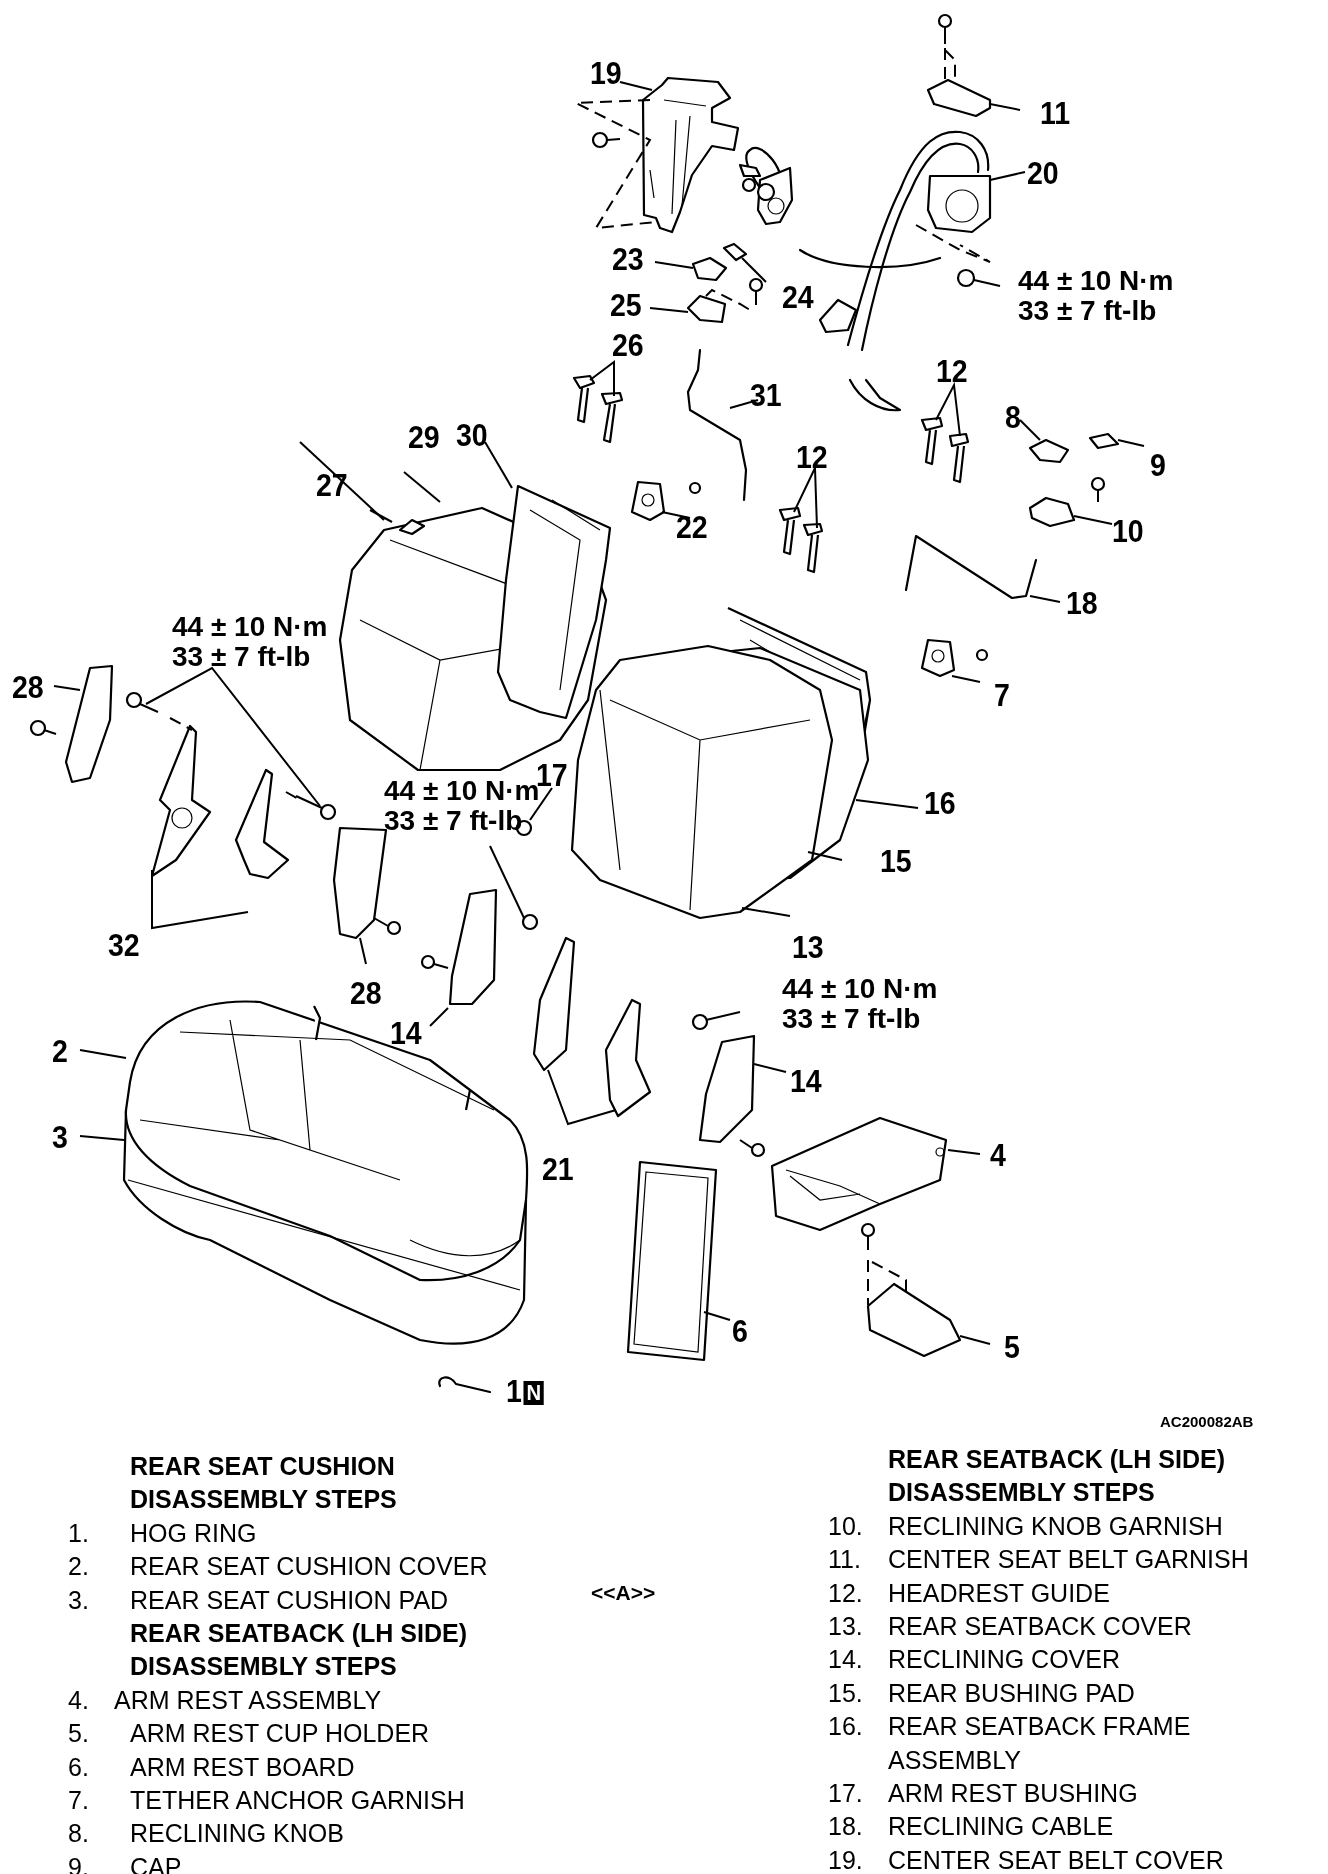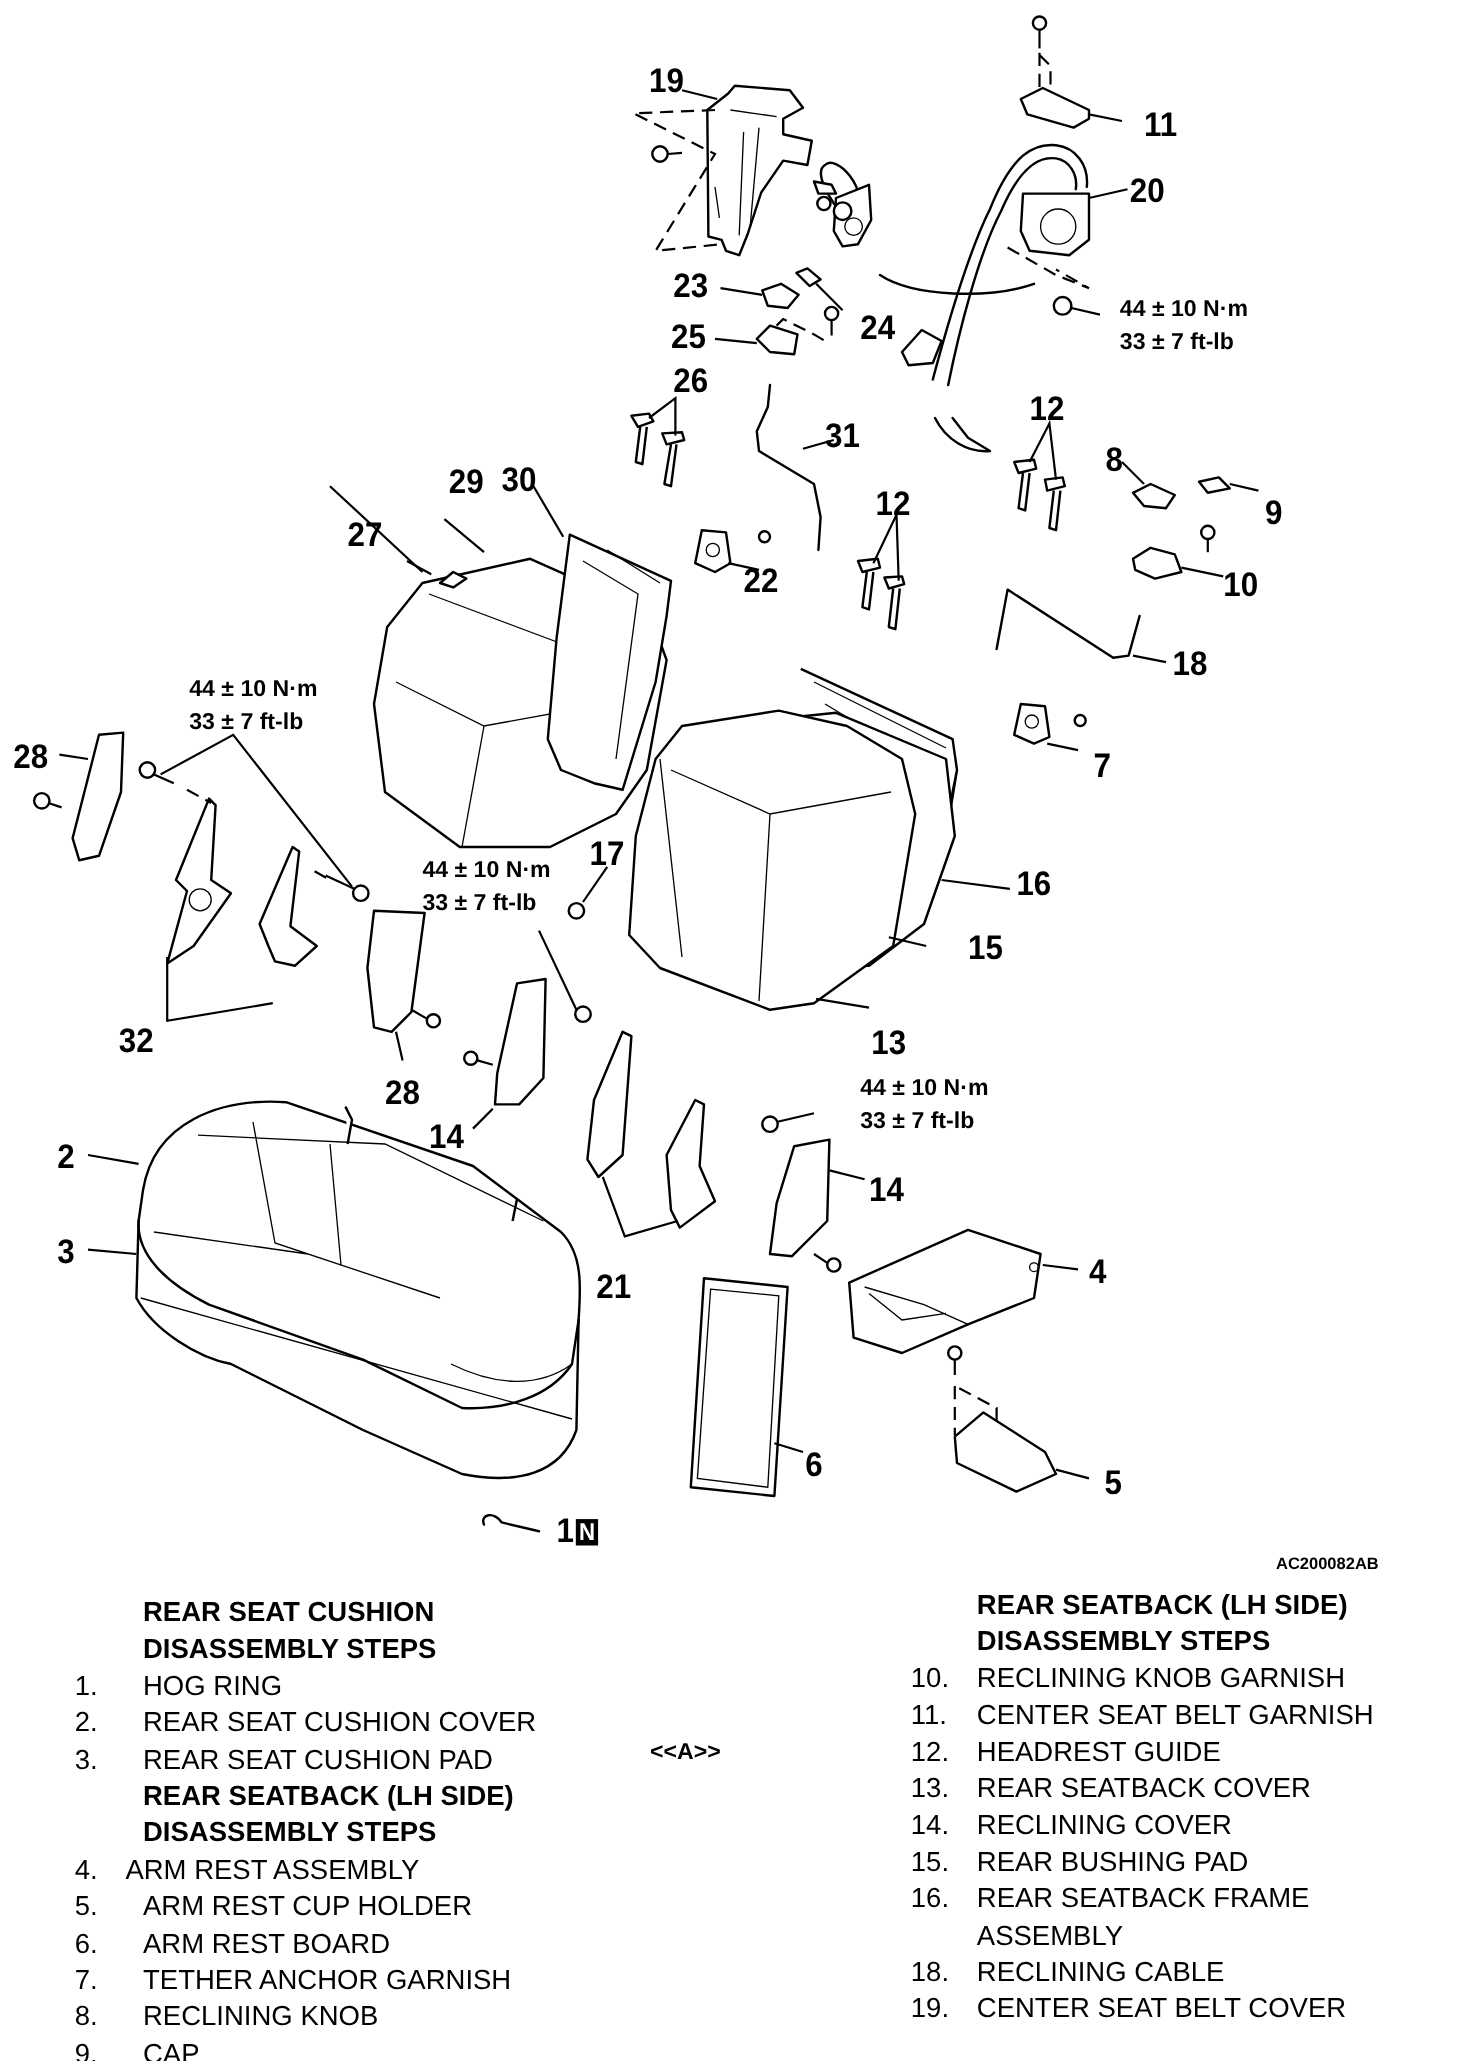--- a/index.html
+++ b/index.html
@@ -1,21 +1,21 @@
 <!DOCTYPE html>
 <html><head>
 <meta charset="utf-8">
 <style>
   html, body { margin:0; padding:0; background:#ffffff; }
   body { width:1328px; height:1874px; position:relative; overflow:hidden;
          font-family:"Liberation Sans", sans-serif; color:#000; }
   #diagram { position:absolute; left:0; top:0; width:1328px; height:1400px; }
   .callout { position:absolute; font-family:"Liberation Sans", sans-serif; font-weight:bold;
              font-size:31px; line-height:1; transform:scaleX(0.92); transform-origin:left top; }
-  .torque { position:absolute; font-weight:bold; font-size:21px; line-height:30px; white-space:nowrap; }
+  .torque { position:absolute; font-weight:bold; font-size:28px; line-height:30px; white-space:nowrap; }
   .nbox { display:inline-block; background:#000; color:#fff; font-size:22px; padding:0 3px;
           line-height:24px; vertical-align:2px; margin-left:2px; }
   .imgcode { position:absolute; left:1160px; top:1413px; font-weight:bold; font-size:15px; }
   .legend { position:absolute; font-size:25px; line-height:33.4px; }
   .legend .row { position:relative; height:33.4px; white-space:nowrap; }
   .legend .num { position:absolute; left:0; }
   .legend .txt { position:absolute; }
   .legend .head { font-weight:bold;text-align:right; }
   .marker { position:absolute; left:591px; top:1581px; font-weight:bold; font-size:21px; }
   svg .p { fill:none; stroke:#000; stroke-width:2.2; stroke-linejoin:round; stroke-linecap:round; }
@@ -391,20 +391,24 @@
       <span class="txt" style="left: 60px;">REAR BUSHING PAD</span>
     </div>
     <div class="row">
       <span class="num">16.</span>
       <span class="txt" style="left: 60px;">REAR SEATBACK FRAME</span>
     </div>
     <div class="row">
       <span class="txt" style="left: 60px;">ASSEMBLY</span>
     </div>
     <div class="row">
+      <span class="num">17.</span>
+      <span class="txt" style="left: 60px;">ARM REST BUSHING</span>
+    </div>
+    <div class="row">
       <span class="num">18.</span>
       <span class="txt" style="left: 60px;">RECLINING CABLE</span>
     </div>
     <div class="row">
       <span class="num">19.</span>
       <span class="txt" style="left: 60px;">CENTER SEAT BELT COVER</span>
     </div>
   </div>
 
 </body></html>

